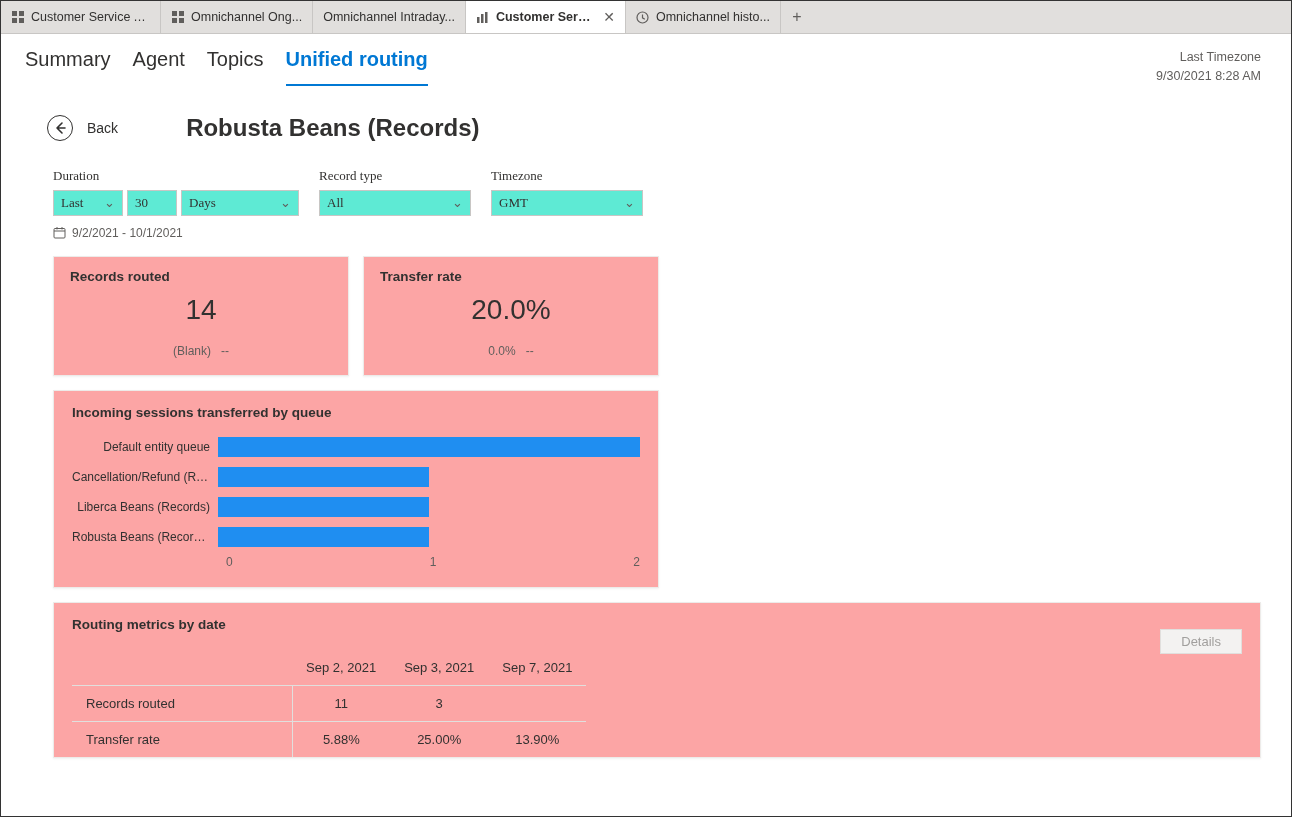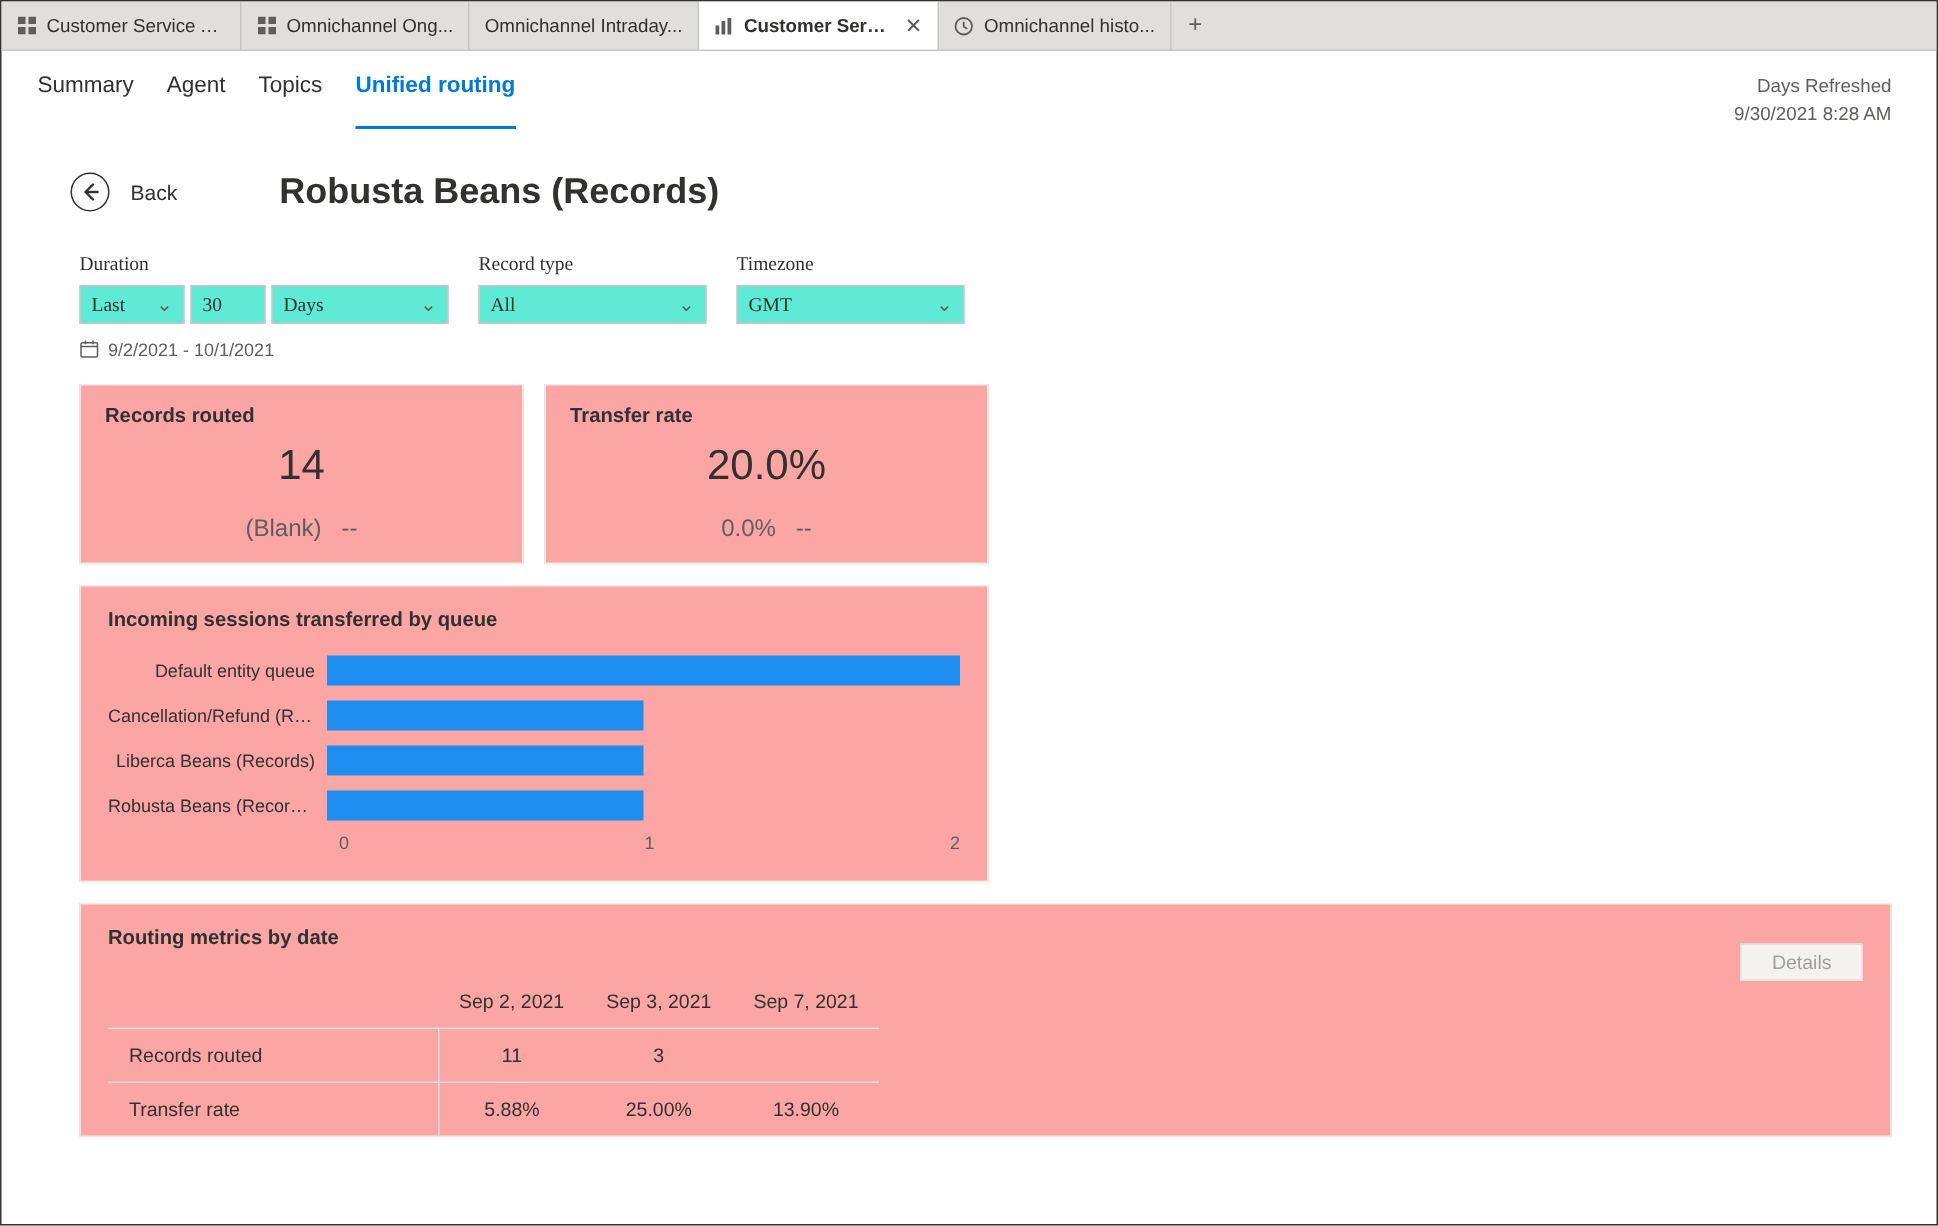--- a/index.html
+++ b/index.html
@@ -9,21 +9,21 @@
   .tabs-bar { display:flex; align-items:stretch; height:33px; background:#e1dfdd; border-bottom:1px solid #c8c6c4; }
   .tab { display:flex; align-items:center; gap:6px; padding:0 10px; max-width:160px; font-size:12.5px; color:#323130; border-right:1px solid #c8c6c4; cursor:pointer; white-space:nowrap; overflow:hidden; }
   .tab .tab-label { overflow:hidden; text-overflow:ellipsis; }
   .tab.active { background:#ffffff; }
   .tab-icon { width:14px; height:14px; flex-shrink:0; display:flex; align-items:center; justify-content:center; color:#605e5c; }
   .tab-close { width:16px; height:16px; display:flex; align-items:center; justify-content:center; font-size:14px; color:#605e5c; margin-left:2px; }
   .new-tab { width:32px; display:flex; align-items:center; justify-content:center; font-size:16px; color:#605e5c; cursor:pointer; }
   
   .subnav-row { display:flex; justify-content:space-between; padding:14px 24px 0 24px; }
   .subnav { display:flex; gap:22px; }
-  .subnav-item { font-size:15px; color:#323130; padding-bottom:10px; cursor:pointer; }
+  .subnav-item { font-size:20px; color:#323130; padding-bottom:10px; cursor:pointer; }
   .subnav-item.active { color:#0078d4; border-bottom:2px solid #0078d4; font-weight:600; }
   .refresh-block { text-align:right; font-size:12.5px; color:#605e5c; line-height:1.5; padding-right:6px; }
   
   .header-row { display:flex; align-items:center; gap:28px; padding:28px 24px 4px 46px; }
   .back-btn { display:flex; align-items:center; gap:14px; cursor:pointer; font-size:14px; color:#323130; }
   .back-circle { width:26px; height:26px; border:1.5px solid #323130; border-radius:50%; display:flex; align-items:center; justify-content:center; }
   .page-title { font-size:24px; font-weight:600; margin-left:40px;}
   
   .filters { display:flex; gap:20px; padding:22px 24px 4px 52px;font-family:Liberation Serif, serif; }
   .filter-col { display:flex; flex-direction:column; gap:6px; }
@@ -37,21 +37,21 @@
   .w-all { width:152px; }
   .w-tz { width:152px; }
   .date-range { display:flex; align-items:center; gap:6px; font-size:12px; color:#605e5c; padding:6px 0 0 52px; }
   
   .cards-row { display:flex; gap:14px; padding:16px 0 0 52px; }
   .card { border:1px solid #edebe9; background:#fca5a5; box-shadow:0 1px 2px rgba(0,0,0,0.06); padding:12px 16px 16px 16px; }
   .card.records { width:296px; height:120px; }
   .card.transfer { width:296px; height:120px; }
   .card-title { font-size:13.5px; font-weight:600; margin-bottom:10px; }
   .big-number { font-size:28px; text-align:center; }
-  .sublabel { font-size:16px; color:#605e5c; text-align:center; margin-top:18px; }
+  .sublabel { font-size:12px; color:#605e5c; text-align:center; margin-top:18px; }
   .card.wide { width:606px; padding:14px 18px 18px 18px; margin:14px 0 0 52px; }
   
   .bar-chart { margin-top:14px; }
   .bar-row { display:flex; align-items:center; height:26px; margin-bottom:4px; }
   .bar-label { width:146px; text-align:right; font-size:12px; color:#323130; padding-right:8px; white-space:nowrap; overflow:hidden; text-overflow:ellipsis;}
   .bar-track { flex:1; position:relative; height:20px; }
   .bar-fill { position:absolute; top:0; left:0; height:100%; background:#1f8ef1; }
   .bar-axis { display:flex; margin-left:154px; justify-content:space-between; font-size:12px; color:#605e5c; border-top:1px dashed transparent; }
   
   .card.metrics { width:1208px; margin:14px 0 0 52px; padding:14px 18px 0 18px; position:relative; }
@@ -117,21 +117,21 @@
 </div>
 
 <div class="subnav-row">
   <div class="subnav">
     <div class="subnav-item">Summary</div>
     <div class="subnav-item">Agent</div>
     <div class="subnav-item">Topics</div>
     <div class="subnav-item active">Unified routing</div>
   </div>
   <div class="refresh-block">
-    <div>Days Refreshed</div>
+    <div>Last Timezone</div>
     <div>9/30/2021 8:28 AM</div>
   </div>
 </div>
 
 <div class="header-row">
   <div class="back-btn">
     <span class="back-circle">
       <svg width="14" height="14" viewBox="0 0 14 14">
           <path d="M9 2 L4 7 L9 12 M4 7 H12" fill="none" stroke="#323130" stroke-width="1.6" stroke-linecap="round" stroke-linejoin="round"></path>
         </svg>

